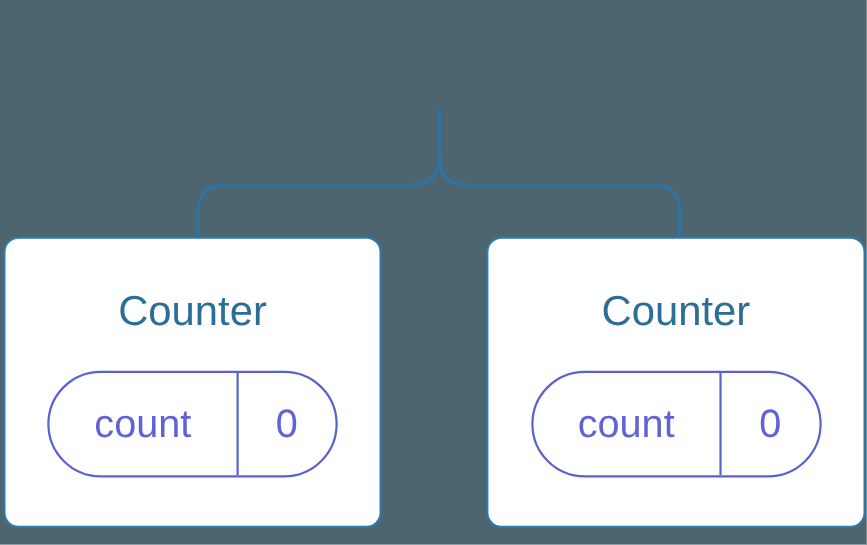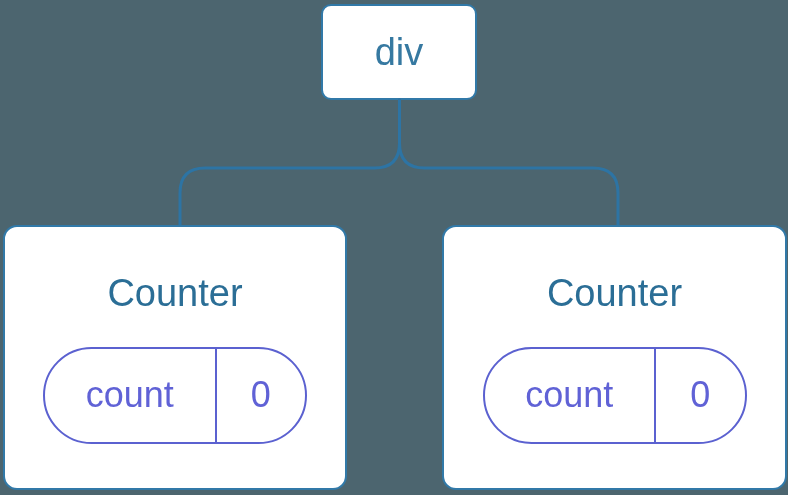--- a/index.html
+++ b/index.html
@@ -49,21 +49,21 @@
     width: 788px; height: 495px;
     pointer-events: none;
   }
   .connectors path {
     fill: none;
     stroke: var(--connector);
     stroke-width: 3;
     stroke-linecap: round;
   }
   .counter-node {
-    top: 225px;
+    top: 215px;
     width: 344px; height: 265px;
     border-radius: 14px;
   }
   .counter-node.left  { left: 3px; }
   .counter-node.right { left: 442px; width: 345px; }
   .node-title {
     margin-top: 44px;
     font-size: 38px;
     font-weight: 500;
     line-height: 1.2;
@@ -98,23 +98,20 @@
     font-weight: 500;
     color: var(--state-text);
     line-height: 1;
   }
 </style>
 </head>
 <body>
 
 <div class="canvas">
 
-  <div class="node root-node">
-    <span class="root-label">div</span>
-  </div>
 
   <svg class="connectors" viewBox="0 0 788 495">
     <path d="M399.5 100 L399.5 143 Q399.5 168 374.5 168 L205 168 Q180 168 180 193 L180 225"></path>
     <path d="M399.5 100 L399.5 143 Q399.5 168 424.5 168 L593 168 Q618 168 618 193 L618 225"></path>
   </svg>
 
   <div class="node counter-node left">
     <div class="node-title">Counter</div>
     <div class="state-pill">
       <div class="state-key-cell">

